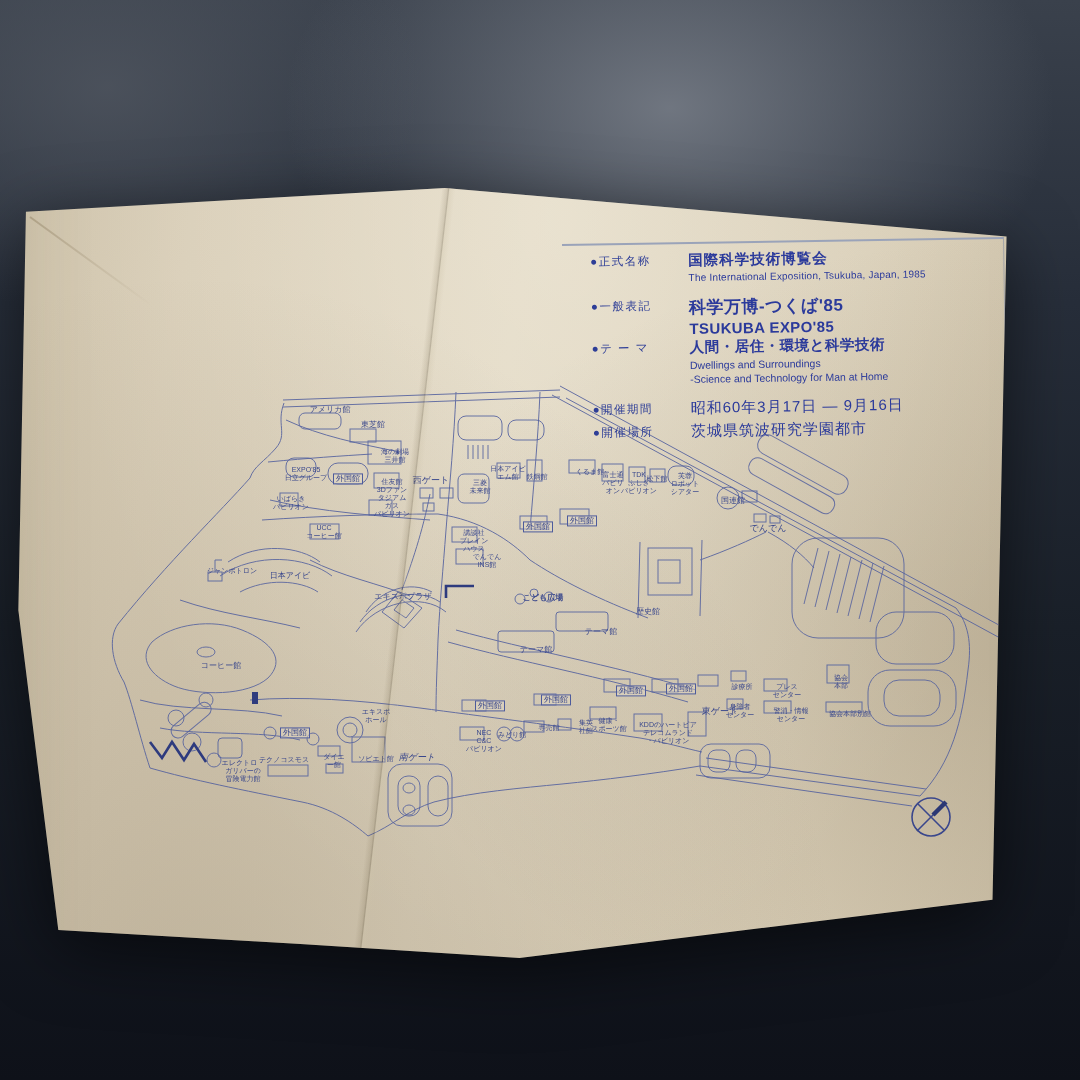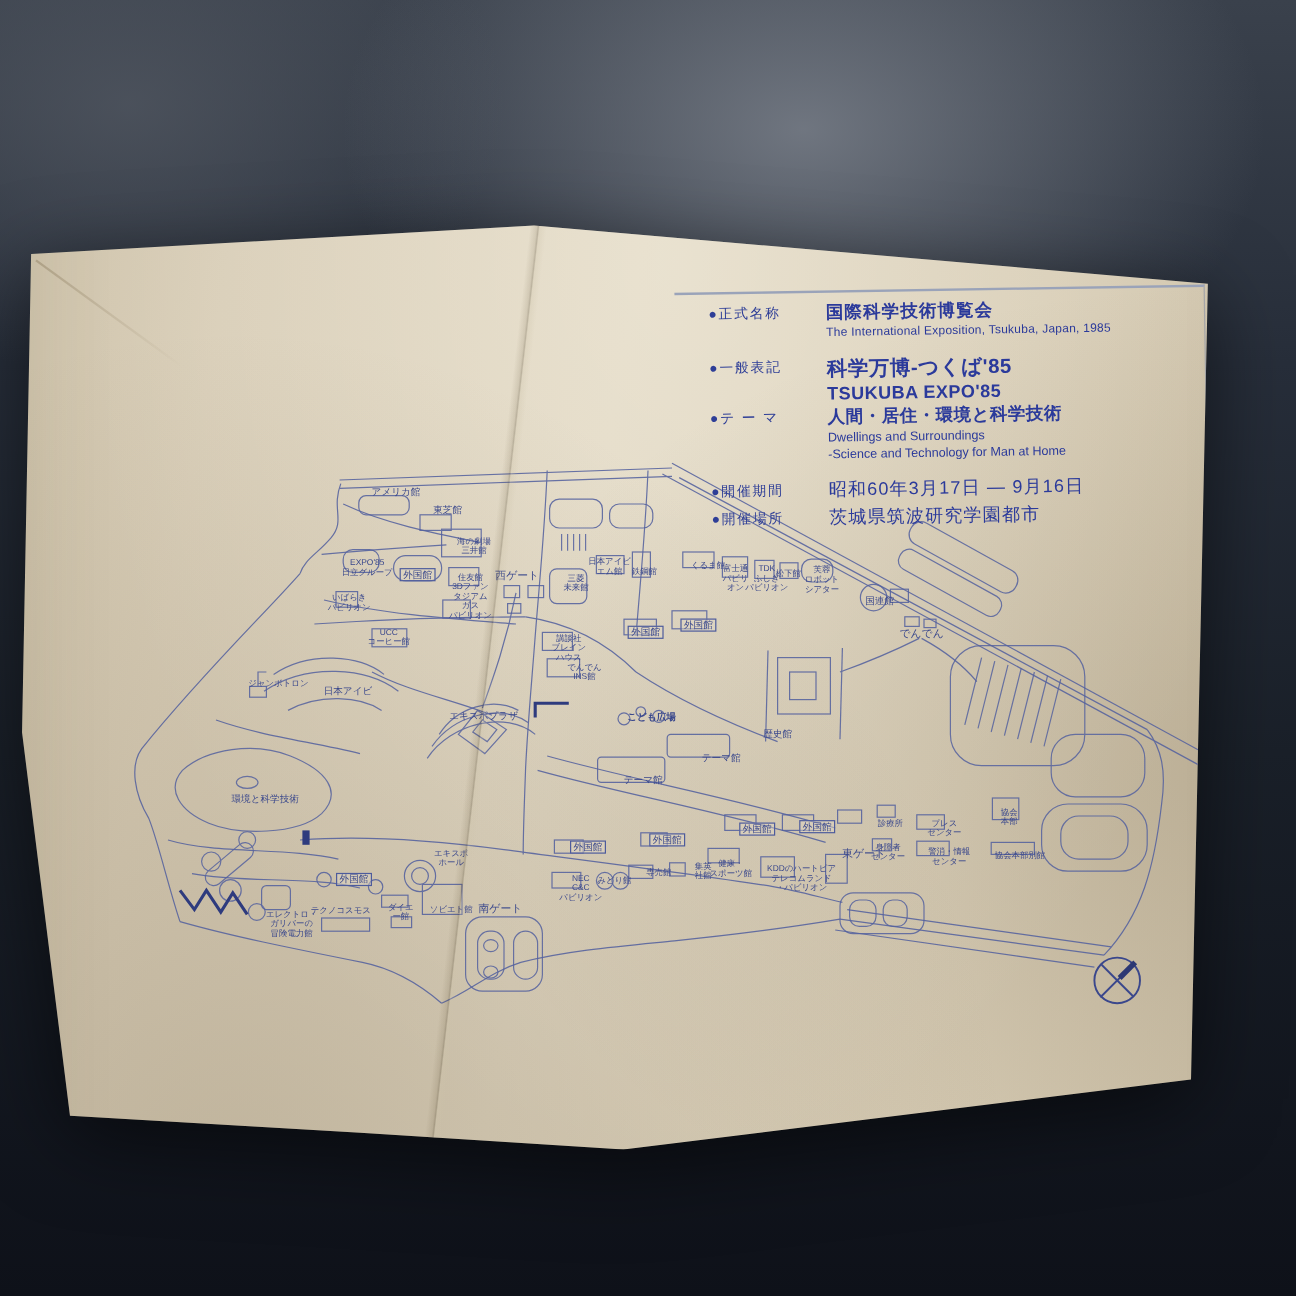--- a/index.html
+++ b/index.html
@@ -305,21 +305,21 @@
 INS館</div>
           <div class="map-label" style="left: 291px; top: 503px; font-size: 7px;">いばらき
 パビリオン</div>
           <div class="map-label" style="left: 324px; top: 532px; font-size: 7px;">UCC
 コーヒー館</div>
           <div class="map-label" style="left: 392px; top: 510px; font-size: 7px;">ガス
 パビリオン</div>
           <div class="map-label" style="left: 232px; top: 571px; font-size: 7px;">ジャンボトロン</div>
           <div class="map-label" style="left: 290px; top: 576px;">日本アイビ</div>
           <div class="map-label" style="left: 403px; top: 597px;">エキスポプラザ</div>
-          <div class="map-label" style="left: 221px; top: 666px;">環境と科学技術</div>
+          <div class="map-label" style="left: 221px; top: 666px;">コーヒー館</div>
           <div class="map-label" style="left: 543px; top: 598px; font-weight: bold;">こども広場</div>
           <div class="map-label" style="left: 601px; top: 632px;">テーマ館</div>
           <div class="map-label" style="left: 536px; top: 650px;">テーマ館</div>
           <div class="map-label boxed" style="left: 631px; top: 691px;">外国館</div>
           <div class="map-label boxed" style="left: 681px; top: 689px;">外国館</div>
           <div class="map-label boxed" style="left: 490px; top: 706px;">外国館</div>
           <div class="map-label boxed" style="left: 556px; top: 700px;">外国館</div>
           <div class="map-label" style="left: 484px; top: 741px; font-size: 7px;">NEC
 C&amp;C
 パビリオン</div>
@@ -328,21 +328,21 @@
           <div class="map-label" style="left: 586px; top: 727px; font-size: 7px;">集英
 社館</div>
           <div class="map-label" style="left: 609px; top: 725px; font-size: 7px;">健康・
 スポーツ館</div>
           <div class="map-label" style="left: 668px; top: 733px; font-size: 7px;">KDDのハートピア
 テレコムランド
 ・パビリオン</div>
           <div class="map-label" style="left: 376px; top: 716px; font-size: 7px;">エキスポ
 ホール</div>
           <div class="map-label boxed" style="left: 295px; top: 733px;">外国館</div>
-          <div class="map-label" style="left: 417px; top: 757px; font-size: 9px;">南ゲート</div>
+          <div class="map-label" style="left: 417px; top: 757px; font-size: 9px; font-style: italic;">南ゲート</div>
           <div class="map-label" style="left: 376px; top: 759px; font-size: 7px;">ソビエト館</div>
           <div class="map-label" style="left: 334px; top: 761px; font-size: 7px;">ダイエ
 ー館</div>
           <div class="map-label" style="left: 284px; top: 760px; font-size: 7px;">テクノコスモス</div>
           <div class="map-label" style="left: 243px; top: 771px; font-size: 7px;">エレクトロ・
 ガリバーの
 冒険電力館</div>
           <div class="map-label" style="left: 720px; top: 711px; font-size: 9px; text-align: center;">東ゲート</div>
           <div class="map-label" style="left: 742px; top: 687px; font-size: 7px;">診療所</div>
           <div class="map-label" style="left: 787px; top: 691px; font-size: 7px;">プレス

